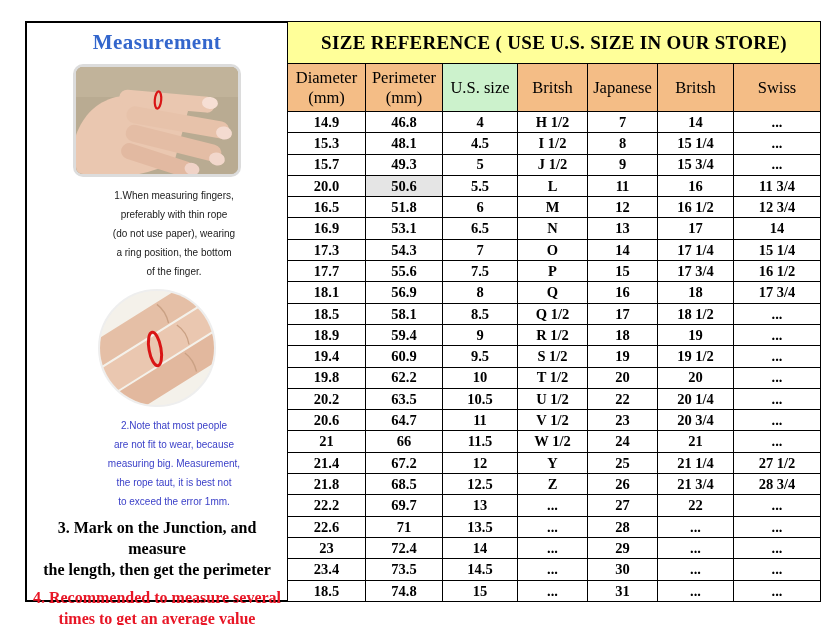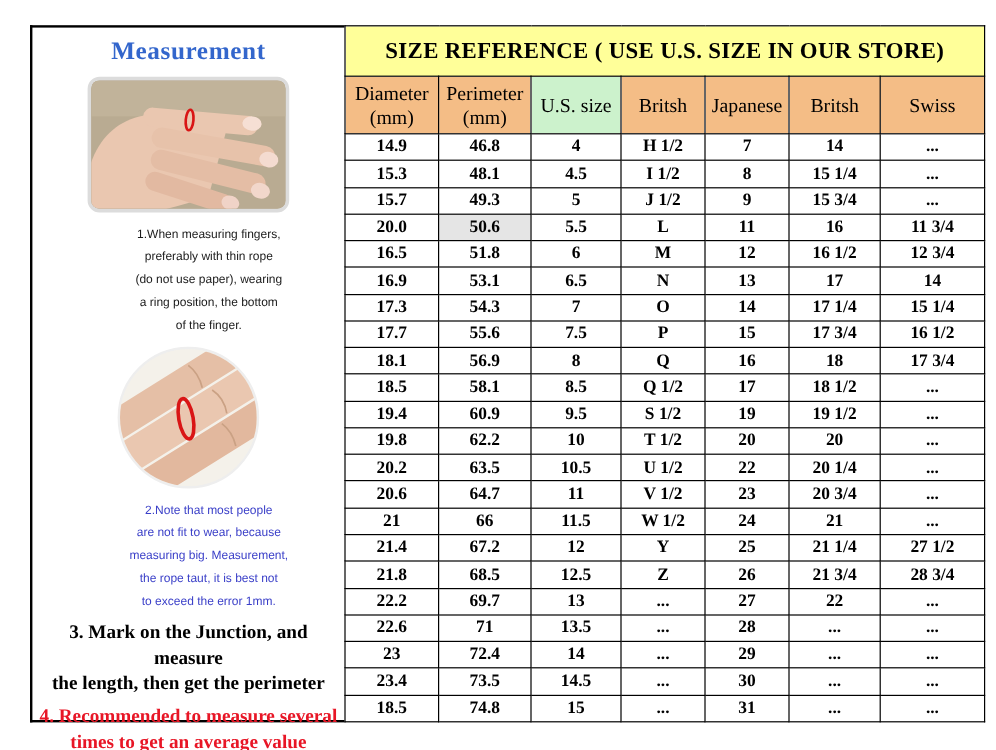--- a/index.html
+++ b/index.html
@@ -303,20 +303,29 @@
             <tr>
               <td style="background: rgb(255, 255, 255);">18.5</td>
               <td style="background: rgb(255, 255, 255);">58.1</td>
               <td style="background: rgb(255, 255, 255);">8.5</td>
               <td style="background: rgb(255, 255, 255);">Q 1/2</td>
               <td style="background: rgb(255, 255, 255);">17</td>
               <td style="background: rgb(255, 255, 255);">18 1/2</td>
               <td style="background: rgb(255, 255, 255);">...</td>
             </tr>
             <tr>
+              <td style="background: rgb(255, 255, 255);">18.9</td>
+              <td style="background: rgb(255, 255, 255);">59.4</td>
+              <td style="background: rgb(255, 255, 255);">9</td>
+              <td style="background: rgb(255, 255, 255);">R 1/2</td>
+              <td style="background: rgb(255, 255, 255);">18</td>
+              <td style="background: rgb(255, 255, 255);">19</td>
+              <td style="background: rgb(255, 255, 255);">...</td>
+            </tr>
+            <tr>
               <td style="background: rgb(255, 255, 255);">19.4</td>
               <td style="background: rgb(255, 255, 255);">60.9</td>
               <td style="background: rgb(255, 255, 255);">9.5</td>
               <td style="background: rgb(255, 255, 255);">S 1/2</td>
               <td style="background: rgb(255, 255, 255);">19</td>
               <td style="background: rgb(255, 255, 255);">19 1/2</td>
               <td style="background: rgb(255, 255, 255);">...</td>
             </tr>
             <tr>
               <td style="background: rgb(255, 255, 255);">19.8</td>

